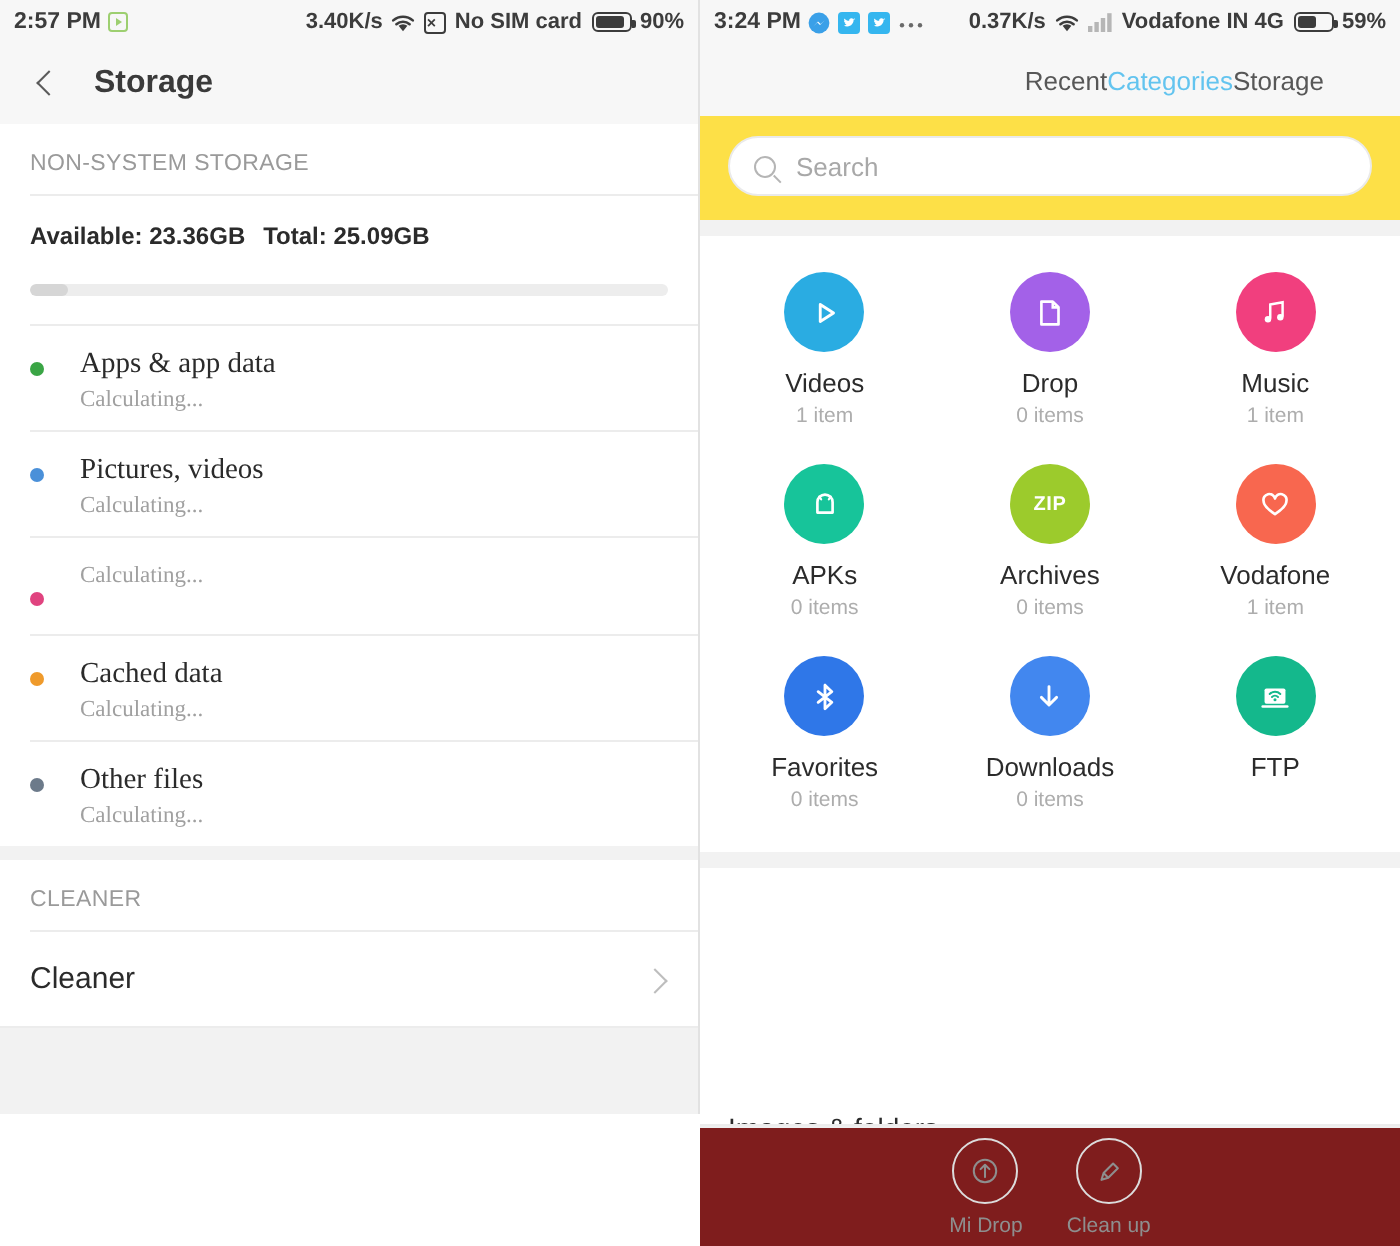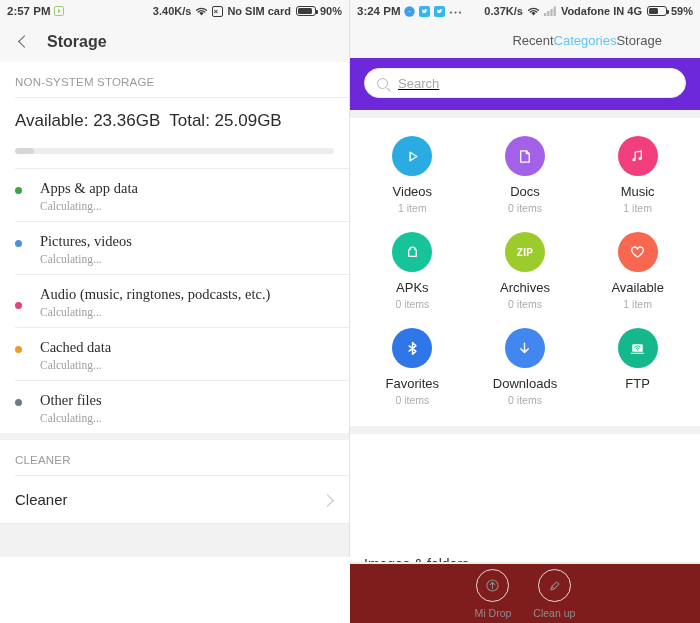--- a/index.html
+++ b/index.html
@@ -93,21 +93,21 @@
   .section-label {
     font-size: 11.5px; color: #9a9a9a;
     padding: 14px 15px 9px 15px;
     letter-spacing: 0.2px;
   }
   .divider { height: 1px; background: #ececec; margin-left: 15px; }
   .divider.full { margin-left: 0; }
   .gap { height: 7px; background: #f2f2f2; }
 
   .usage-block { padding: 13px 15px 14px 15px; }
-  .usage-text { font-size: 17px; color: #2b2b2b; }
+  .usage-text { font-size: 12px; color: #2b2b2b; font-weight: bold; }
   .usage-text .sp { display: inline-block; width: 9px; }
   .progress-track {
     margin-top: 17px;
     height: 6px; background: #ededed; border-radius: 3px; overflow: hidden;
   }
   .progress-fill { height: 100%; background: #d6d6d6; border-radius: 3px; }
 
   .stor-row {
     display: flex; align-items: flex-start;
     padding: 10px 15px 9px 15px;
@@ -146,21 +146,21 @@
   }
   .tabbar {
     height: 36px; background: #f7f7f7;
     display: flex; align-items: center; justify-content: flex-end;
     padding: 0 38px;
     flex: 0 0 auto;
   }
   .tab { font-size: 13px; color: #575757; cursor: pointer; }
   .tab.active { color: #63c4ef; }
 
-  .searchwrap { padding: 10px 14px 12px 14px; background: #6d28d9; flex: 0 0 auto; text-decoration: underline; }
+  .searchwrap { padding: 10px 14px 12px 14px; background: #fde047; flex: 0 0 auto; }
   .searchbox {
     height: 30px; border: 1px solid #eaeaea; border-radius: 15px;
     display: flex; align-items: center; padding: 0 12px;
     background: #fff;
   }
   .mag {
     width: 11px; height: 11px; border: 1.4px solid #b5b5b5; border-radius: 50%;
     position: relative; flex: 0 0 auto;
   }
   .mag::after {
@@ -272,21 +272,20 @@
         <span class="dot" style="background: rgb(74, 144, 217);"></span>
         <span class="stor-text">
           <span class="stor-name">Pictures, videos</span>
           <div class="stor-sub">Calculating...</div>
         </span>
       </div>
       <div class="divider"></div>
       <div class="stor-row">
         <span class="dot" style="margin-top: 17px; background: rgb(224, 67, 127);"></span>
         <span class="stor-text">
-          <span class="stor-name">Audio (music, ringtones, podcasts, etc.)</span>
           <div class="stor-sub">Calculating...</div>
         </span>
       </div>
       <div class="divider"></div>
       <div class="stor-row">
         <span class="dot" style="background: rgb(239, 154, 43);"></span>
         <span class="stor-text">
           <span class="stor-name">Cached data</span>
           <div class="stor-sub">Calculating...</div>
         </span>
@@ -393,21 +392,21 @@
           <span class="cat-count">1 item</span>
         </div>
 
         <div class="cat-cell">
           <span class="cat-circle" style="background:#a361e8">
             <svg width="19" height="19" viewBox="0 0 20 20">
                 <path d="M6 4 h6 l3 3 v9 h-9 Z" fill="none" stroke="#fff" stroke-width="1.4" stroke-linejoin="round"></path>
                 <path d="M12 4 v3 h3" fill="none" stroke="#fff" stroke-width="1.4"></path>
               </svg>
           </span>
-          <span class="cat-name">Docs</span>
+          <span class="cat-name">Drop</span>
           <span class="cat-count">0 items</span>
         </div>
 
 
         <div class="cat-cell">
           <span class="cat-circle" style="background:#f13f7e">
             <svg width="19" height="19" viewBox="0 0 20 20">
                 <path d="M7.5 13 V5.5 L14 4.3 V12" fill="none" stroke="#fff" stroke-width="1.3"></path>
                 <circle cx="6.3" cy="13.3" r="1.7" fill="#fff"></circle>
                 <circle cx="12.8" cy="12.2" r="1.7" fill="#fff"></circle>
@@ -436,21 +435,21 @@
           <span class="cat-name">Archives</span>
           <span class="cat-count">0 items</span>
         </div>
 
         <div class="cat-cell">
           <span class="cat-circle" style="background:#f8674f">
             <svg width="19" height="19" viewBox="0 0 20 20">
                 <path d="M10 14.8 C5.2 11.6 4 9.8 4 8 a2.8 2.8 0 0 1 6-1.4 A2.8 2.8 0 0 1 16 8 c0 1.8-1.2 3.6-6 6.8 Z" fill="none" stroke="#fff" stroke-width="1.4" stroke-linejoin="round"></path>
               </svg>
           </span>
-          <span class="cat-name">Available</span>
+          <span class="cat-name">Vodafone</span>
           <span class="cat-count">1 item</span>
         </div>
 
         <div class="cat-cell">
           <span class="cat-circle" style="background:#2f77e8">
             <svg width="19" height="19" viewBox="0 0 20 20">
                 <path d="M10 3.8 V16.2 L13.6 12.8 L6.4 7.2 M6.4 12.8 L13.6 7.2 L10 3.8" fill="none" stroke="#fff" stroke-width="1.5" stroke-linejoin="round" stroke-linecap="round"></path>
               </svg>
           </span>
           <span class="cat-name">Favorites</span>

